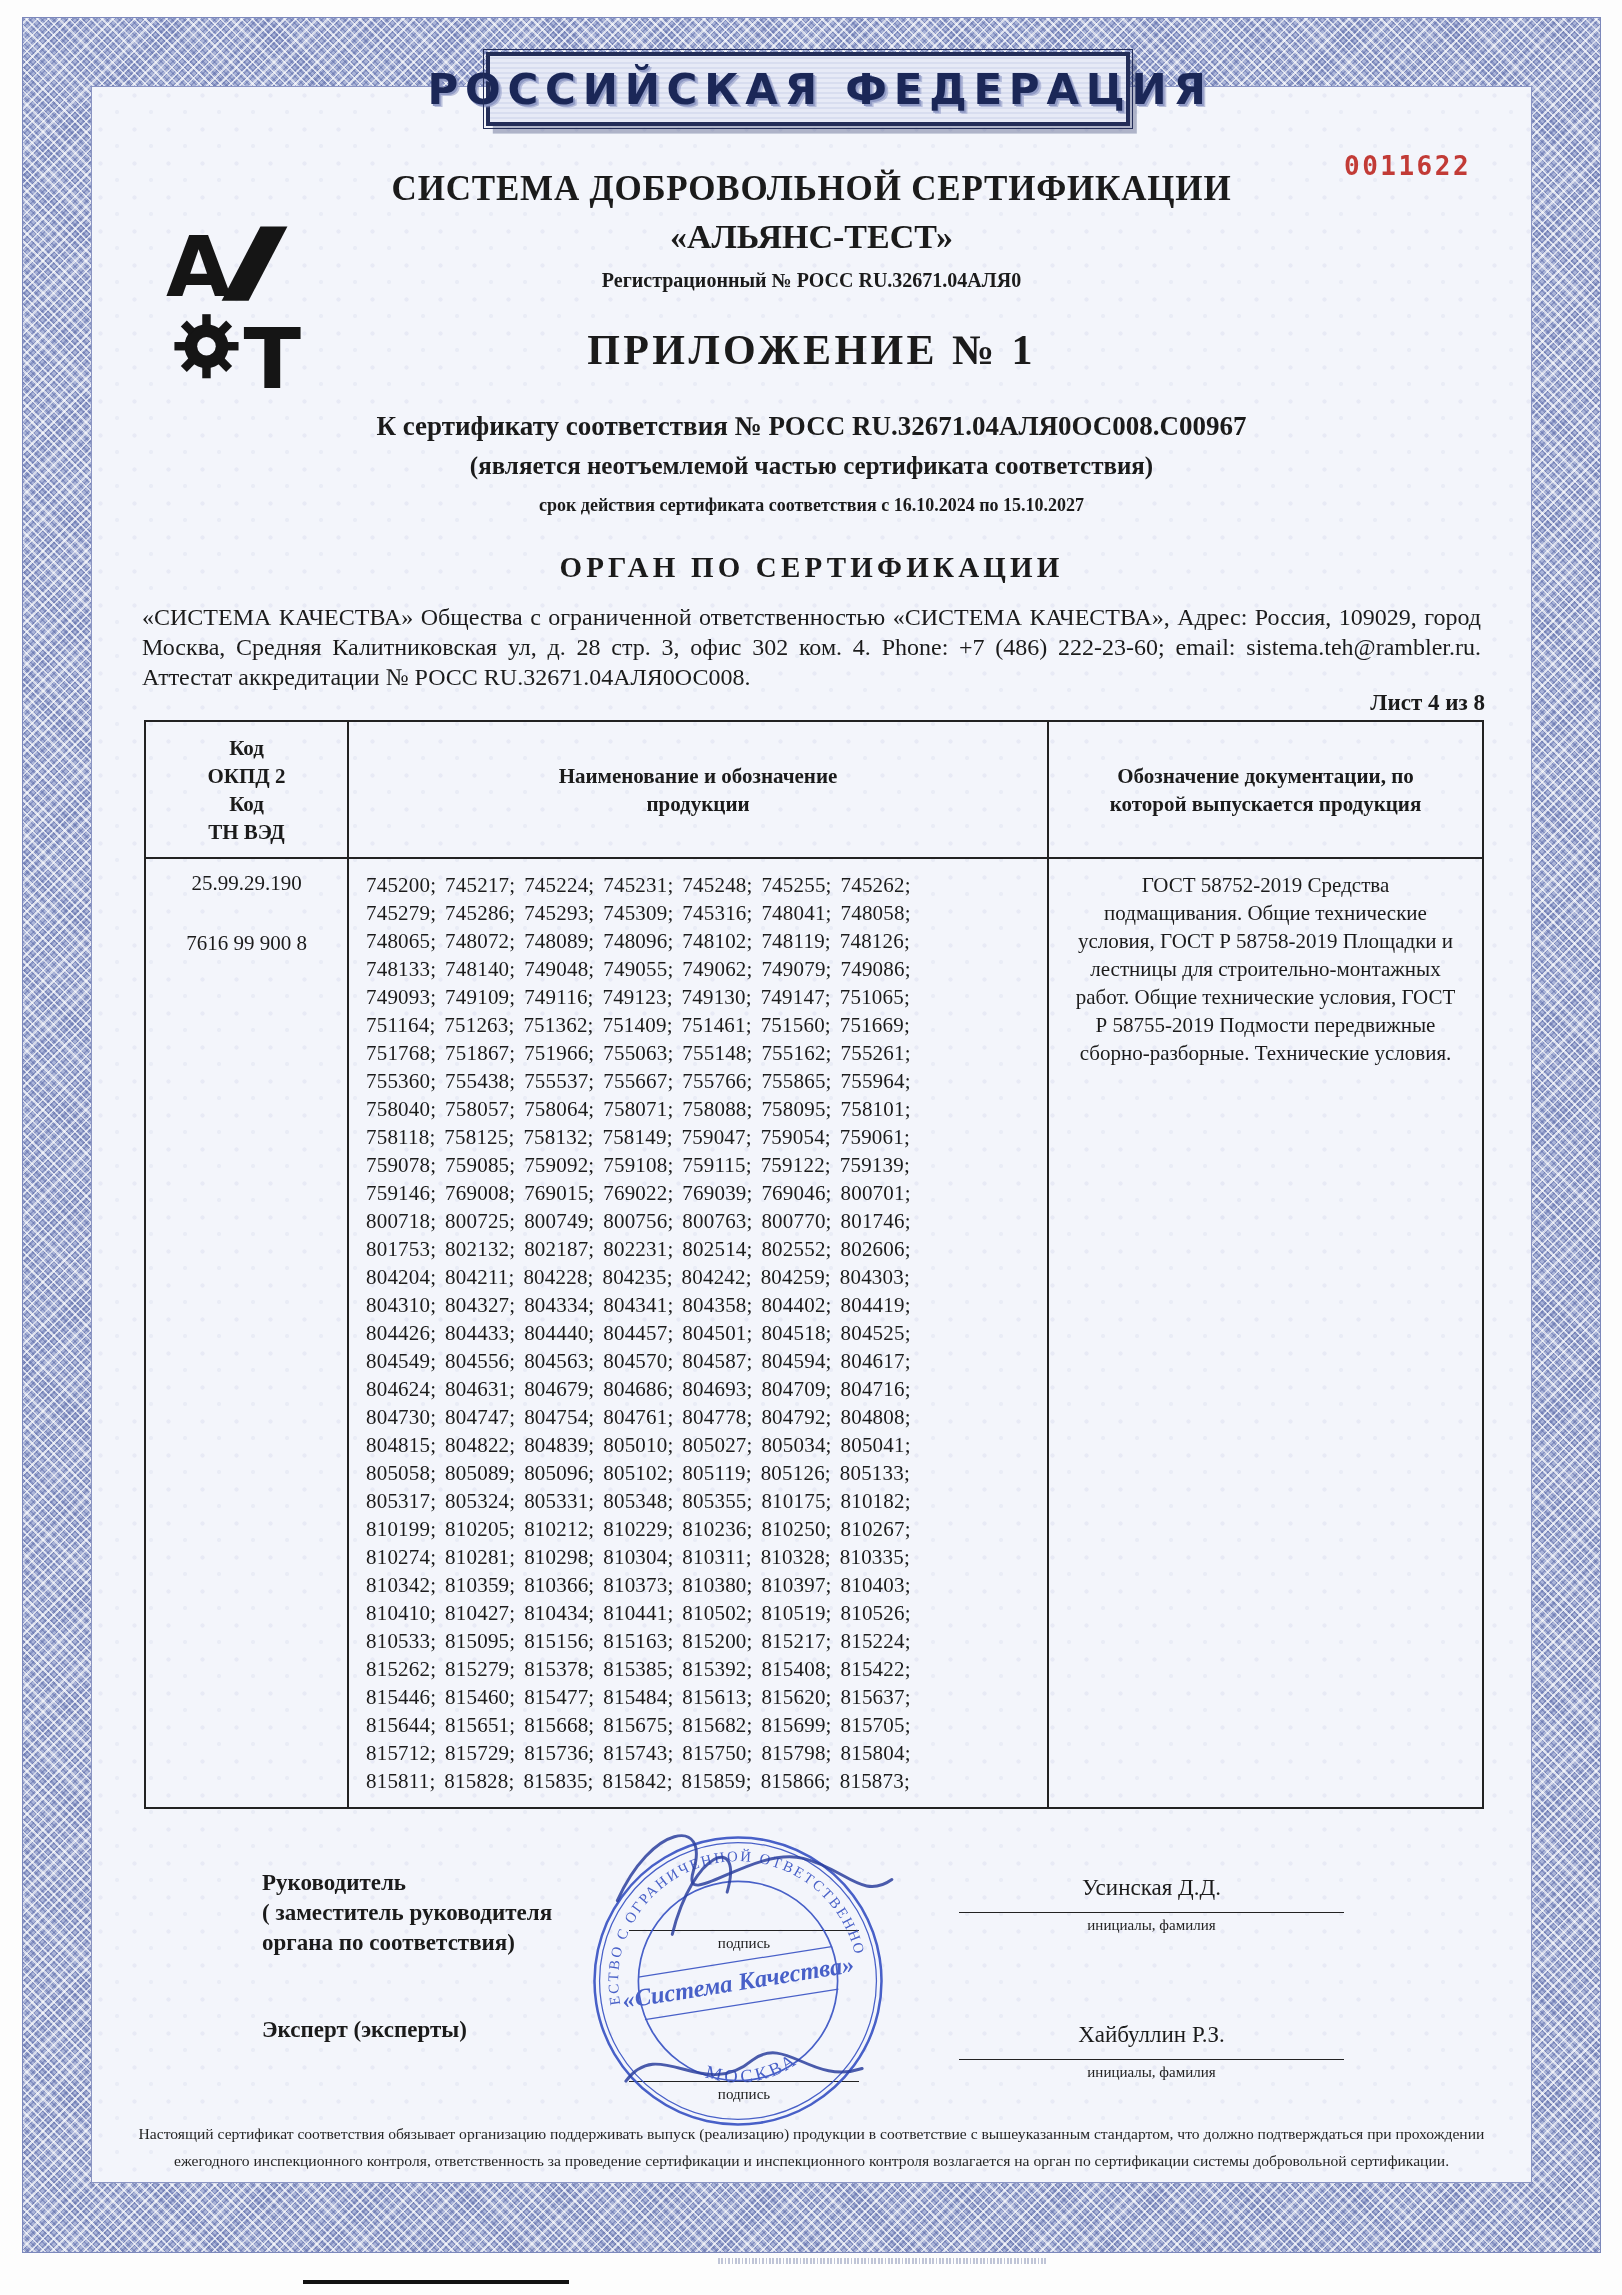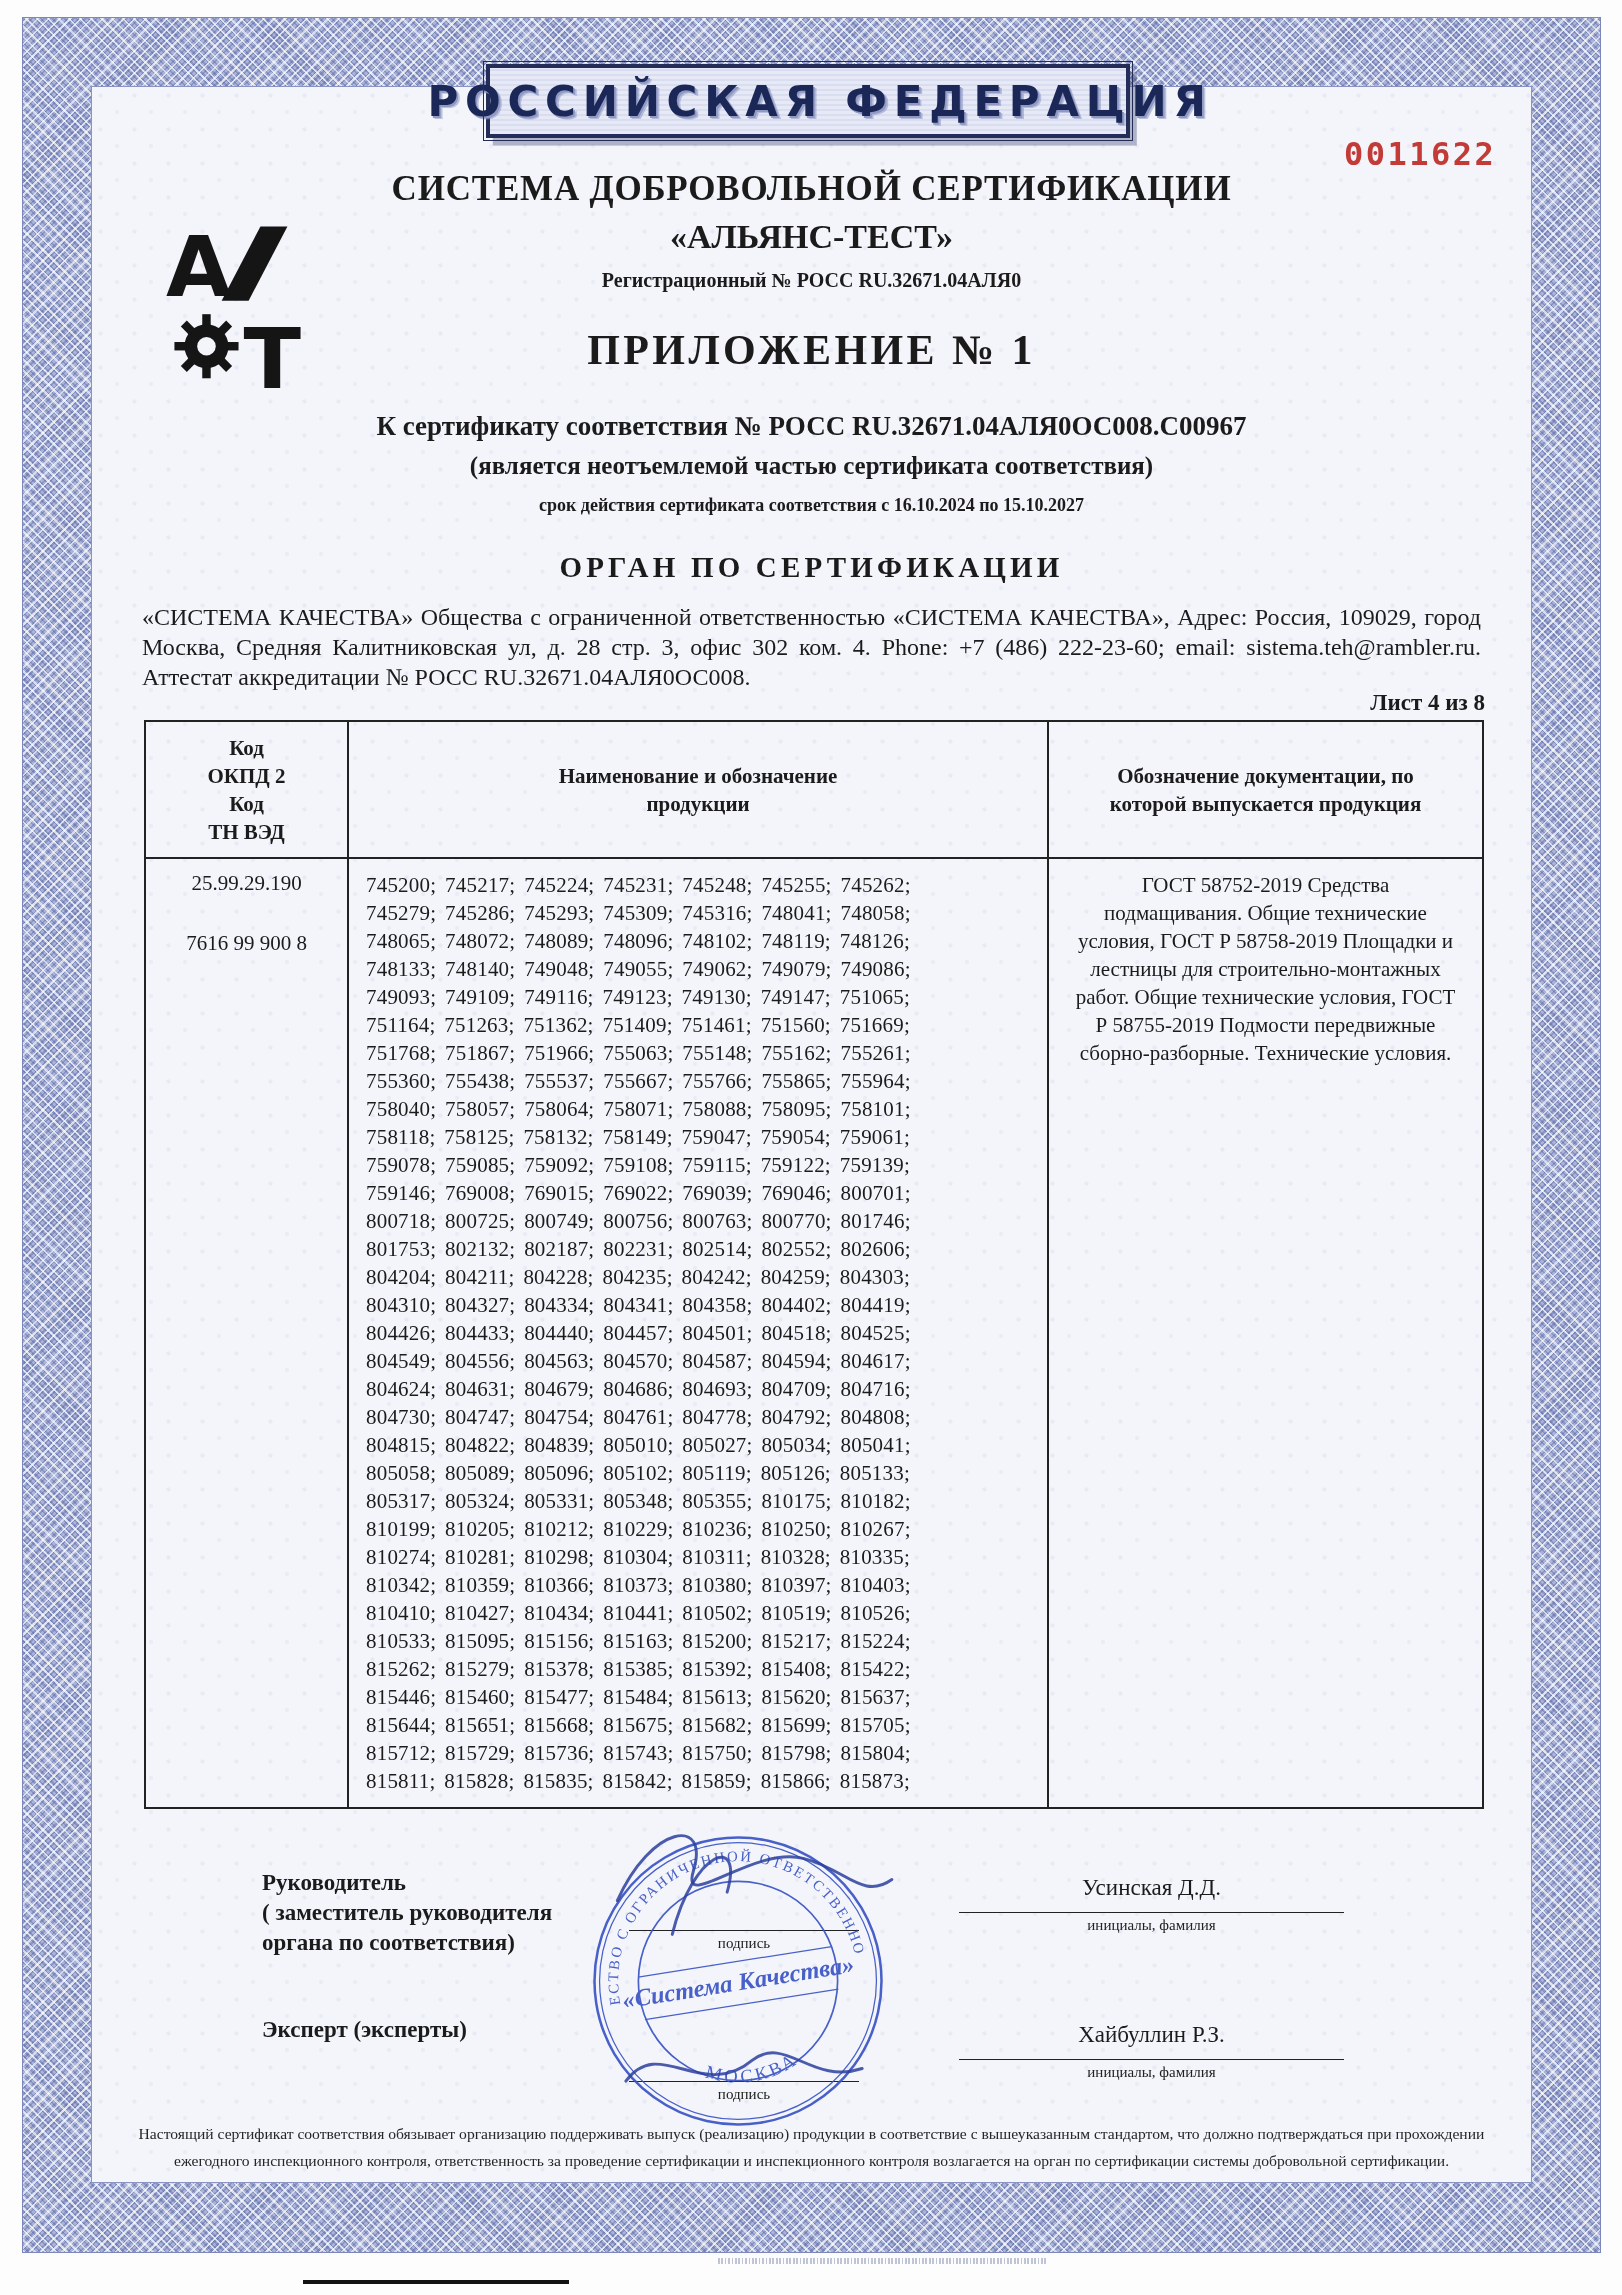--- a/index.html
+++ b/index.html
@@ -26,37 +26,37 @@
       radial-gradient(circle at 8.5px 8.5px, rgba(150,160,205,.13) 1.7px, transparent 2.5px),
       radial-gradient(circle at 25px 25px, rgba(150,160,205,.10) 1.7px, transparent 2.5px);
     background-size:34px 34px;
     border:1.7px solid #8a94c2;
   }
   .abs{position:absolute;}
   .ctr{left:101px; right:101px; text-align:center;}
   .pre{white-space:pre-line;}
   
   .banner{
-    left:486px; top:64px; width:644px; height:74px;
+    left:486px; top:52px; width:644px; height:74px;
     display:flex; align-items:center; justify-content:center;
     background:repeating-linear-gradient(0deg,#e7eaf6 0 2.5px,#d8ddef 2.5px 5px);
     border:4.2px solid #232d58; outline:1.7px solid #232d58; outline-offset:2.5px;
     box-shadow:6.8px 7.6px 0 rgba(45,56,105,.35);
     box-sizing:border-box;
     padding-left:24px;
   }
   .banner-text{
     font-family:"DejaVu Sans", sans-serif; font-weight:900; font-size:42px;
     letter-spacing:6.8px; color:#1b2757;
     text-shadow:1.7px 1.7px 0 #8f99c4, 3.4px 3.4px 0 rgba(140,150,195,.55);
     white-space:nowrap;
   }
   .serial{
-    left:1344px; top:135px; width:220px;
-    font-family:"DejaVu Sans Mono", monospace; font-size:32px; letter-spacing:2.5px;
+    left:1344px; top:151px; width:220px;
+    font-family:"DejaVu Sans Mono", monospace; font-size:26px; letter-spacing:2.5px;
     color:#c23b36; font-weight:bold;
   }
   
   .h-system   {top:169px; font-size:35px; font-weight:bold; letter-spacing:0.8px;}
   .h-name     {top:218px; font-size:34px; font-weight:bold;}
   .h-reg      {top:269px; font-size:20px; font-weight:bold;}
   .h-appendix {top:326px; font-size:42px; font-weight:bold; letter-spacing:3.4px;}
   .h-certref  {top:411px; font-size:27px; font-weight:bold;}
   .h-certnote {top:452px; font-size:25px; font-weight:bold;}
   .h-validity {top:495px; font-size:18px; font-weight:bold;}

